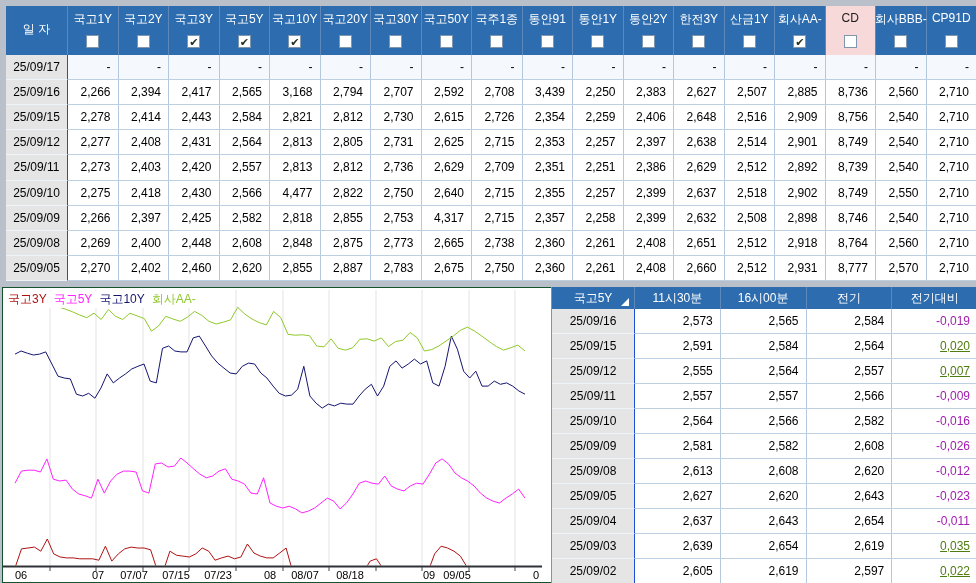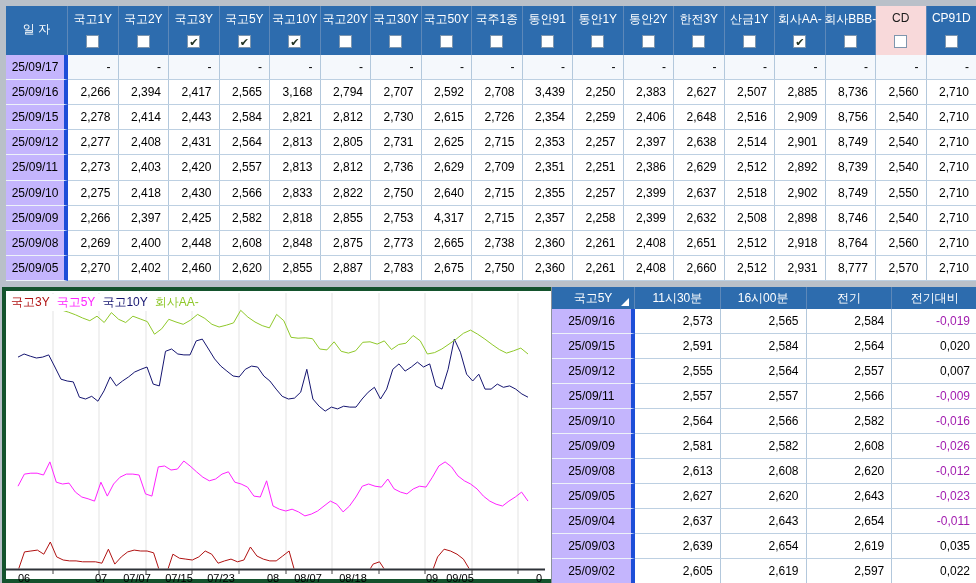--- a/index.html
+++ b/index.html
@@ -20,44 +20,44 @@
   .th.first{flex:0 0 62px;justify-content:center;}
   .th.pink{background:#f8d9da;color:#1a1a1a;}
   .cb{width:13px;height:13px;background:#fff;border:1px solid #7e96ae;
     font-size:11px;line-height:12px;text-align:center;color:#223322;box-sizing:border-box;}
   .trow{display:flex;flex:1;border-bottom:1px solid #bdd0e2;background:#fff;min-height:0;}
   .trow.dash{background:#f5f8fc;}
   .td{flex:1;display:flex;align-items:center;justify-content:flex-end;
     padding-right:7px;border-right:1px solid #b3c8dc;box-sizing:border-box;min-width:0;
     white-space:nowrap;overflow:hidden;}
   .td:last-child{border-right:none;}
-  .td.date{flex:0 0 62px;background:#c4b5fd;justify-content:center;padding-right:0;
-    border-right:4px solid #1d4ed8;border-bottom:1px solid #edf3f9;margin-bottom:-1px;}
+  .td.date{flex:0 0 62px;background:#e5e5e5;justify-content:center;padding-right:0;
+    border-right:1px solid #1d4ed8;border-bottom:1px solid #edf3f9;margin-bottom:-1px;}
   
   #chartPanel{position:absolute;left:2px;top:287px;width:573px;height:296px;
-    background:#fff;border:4px solid #14532d;box-sizing:border-box;}
+    background:#fff;border:1px solid #14532d;box-sizing:border-box;}
   #legend{position:absolute;left:4px;top:3px;background:#fff;padding:0 3px 0 1px;
     white-space:nowrap;font-size:12px;z-index:2;}
   #legend span{margin-right:7px;}
   #chartSvg{position:absolute;left:0;top:0;}
   
   #rightTable{position:absolute;left:551px;top:287px;width:425px;height:296px;
     overflow:hidden;display:flex;flex-direction:column;background:#fff;
     border-left:1px solid #8b929b;}
   .rhead{display:flex;flex:0 0 22px;background:#2d6cae;color:#fff;}
   .rh{flex:1;display:flex;align-items:center;justify-content:center;
     border-right:1px solid #5d88b9;box-sizing:border-box;position:relative;white-space:nowrap;}
   .rh:last-child{border-right:none;font-family:Liberation Serif, serif;}
   .rh.first{flex:0 0 83px;}
   .sortTri{position:absolute;right:5px;bottom:3px;width:0;height:0;
     border-left:8px solid transparent;border-bottom:8px solid #fff;}
   .rrow{display:flex;flex:0 0 24px;border-bottom:1px solid #bdd0e2;background:#fff;}
   .rrow .td.date{flex:0 0 83px;}
   .td.neg{color:#a21caf;}
-  .td.pos{color:#000000;}
+  .td.pos{color:#4d7c0f;text-decoration:underline;}
 </style>
 </head>
 <body>
 
 <div id="topTable">
   <div class="thead">
     <div class="th first">
       <span class="lbl">일  자</span>
     </div>
   <div class="th">
@@ -113,26 +113,26 @@
         <div class="cb"></div>
       </div>
       <div class="th">
         <span class="lbl">산금1Y</span>
         <div class="cb"></div>
       </div>
       <div class="th">
         <span class="lbl">회사AA-</span>
         <div class="cb">✔</div>
       </div>
-      <div class="th">
-        <span class="lbl">회사BBB-</span>
-        <div class="cb"></div>
-      </div>
       <div class="th pink">
         <span class="lbl">CD</span>
+        <div class="cb"></div>
+      </div>
+      <div class="th">
+        <span class="lbl">회사BBB-</span>
         <div class="cb"></div>
       </div>
       <div class="th">
         <span class="lbl">CP91D</span>
         <div class="cb"></div>
       </div>
     </div>
 <div class="trow dash">
       <div class="td date">25/09/17</div>
       <div class="td">-</div>
@@ -237,21 +237,21 @@
       <div class="td">8,739</div>
       <div class="td">2,540</div>
       <div class="td">2,710</div>
     </div>
     <div class="trow">
       <div class="td date">25/09/10</div>
       <div class="td">2,275</div>
       <div class="td">2,418</div>
       <div class="td">2,430</div>
       <div class="td">2,566</div>
-      <div class="td">2,833</div>
+      <div class="td">4,477</div>
       <div class="td">2,822</div>
       <div class="td">2,750</div>
       <div class="td">2,640</div>
       <div class="td">2,715</div>
       <div class="td">2,355</div>
       <div class="td">2,257</div>
       <div class="td">2,399</div>
       <div class="td">2,637</div>
       <div class="td">2,518</div>
       <div class="td">2,902</div>

